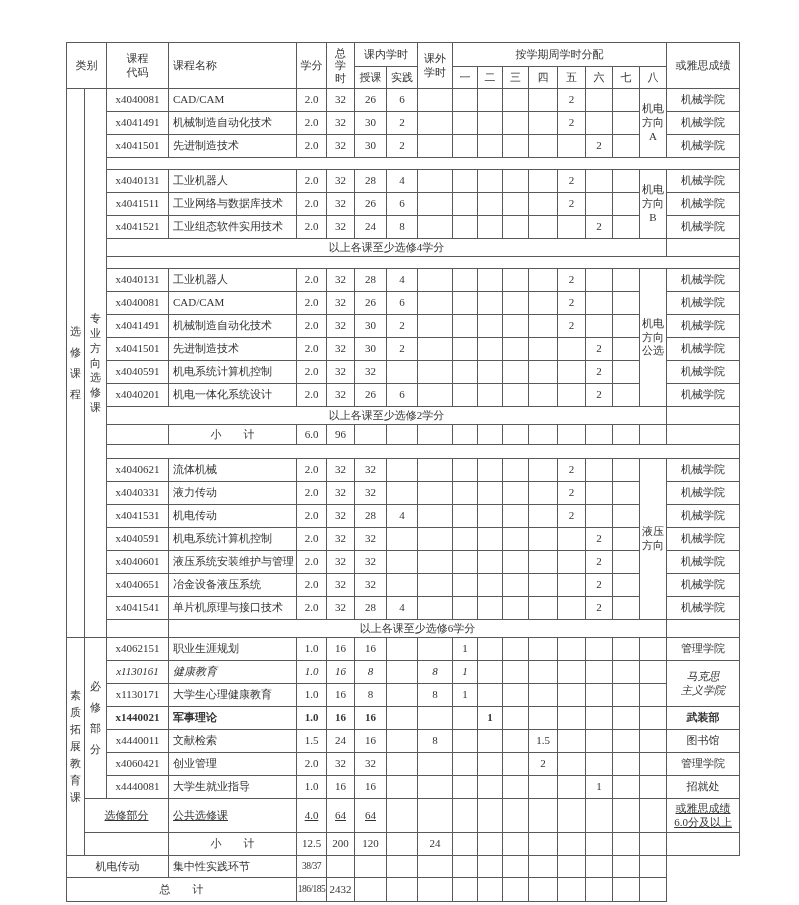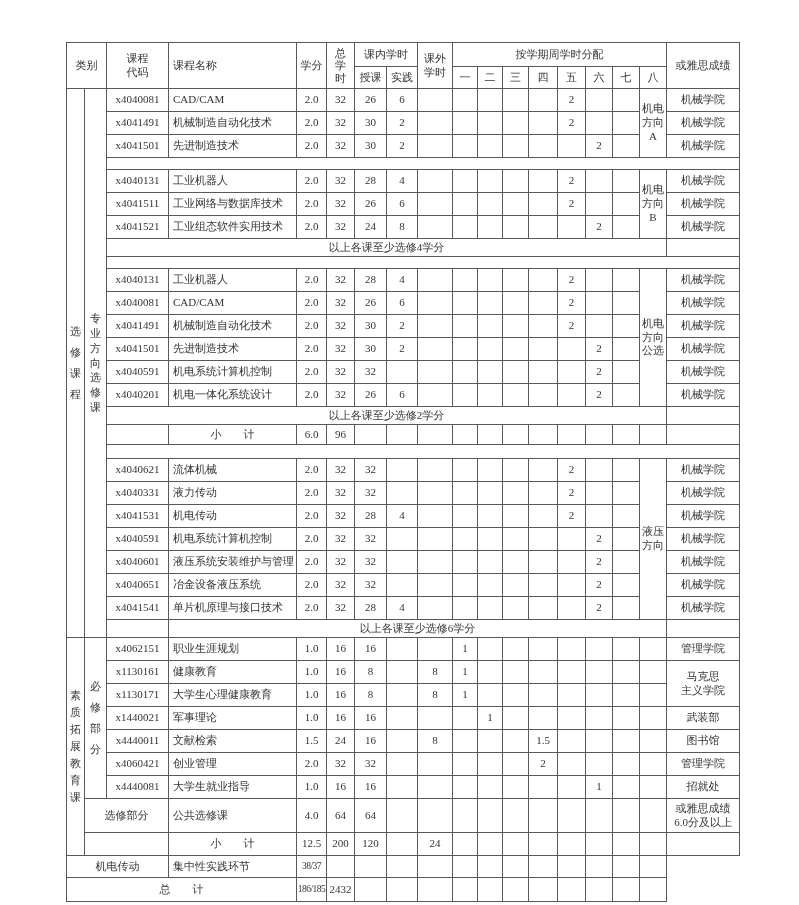--- a/index.html
+++ b/index.html
@@ -477,21 +477,21 @@
           <td>1</td>
           <td></td>
           <td></td>
           <td></td>
           <td></td>
           <td></td>
           <td></td>
           <td></td>
           <td>管理学院</td>
         </tr>
-        <tr style="height: 23px;">
+        <tr style="height: 23px; font-style: italic;">
           <td>x1130161</td>
           <td class="lt">健康教育</td>
           <td>1.0</td>
           <td>16</td>
           <td>8</td>
           <td></td>
           <td>8</td>
           <td>1</td>
           <td></td>
           <td></td>
@@ -513,21 +513,21 @@
           <td>8</td>
           <td>1</td>
           <td></td>
           <td></td>
           <td></td>
           <td></td>
           <td></td>
           <td></td>
           <td></td>
         </tr>
-        <tr style="height: 23px;">
+        <tr style="height: 23px; font-weight: bold;">
           <td>x1440021</td>
           <td class="lt">军事理论</td>
           <td>1.0</td>
           <td>16</td>
           <td>16</td>
           <td></td>
           <td></td>
           <td></td>
           <td>1</td>
           <td></td>
@@ -585,21 +585,21 @@
           <td></td>
           <td></td>
           <td></td>
           <td></td>
           <td></td>
           <td>1</td>
           <td></td>
           <td></td>
           <td>招就处</td>
         </tr>
-        <tr style="height: 34px;">
+        <tr style="height: 34px; text-decoration: underline;">
           <td colspan="2">选修部分</td>
           <td class="lt">公共选修课</td>
           <td>4.0</td>
           <td>64</td>
           <td>64</td>
           <td></td>
           <td></td>
           <td></td>
           <td></td>
           <td></td>

